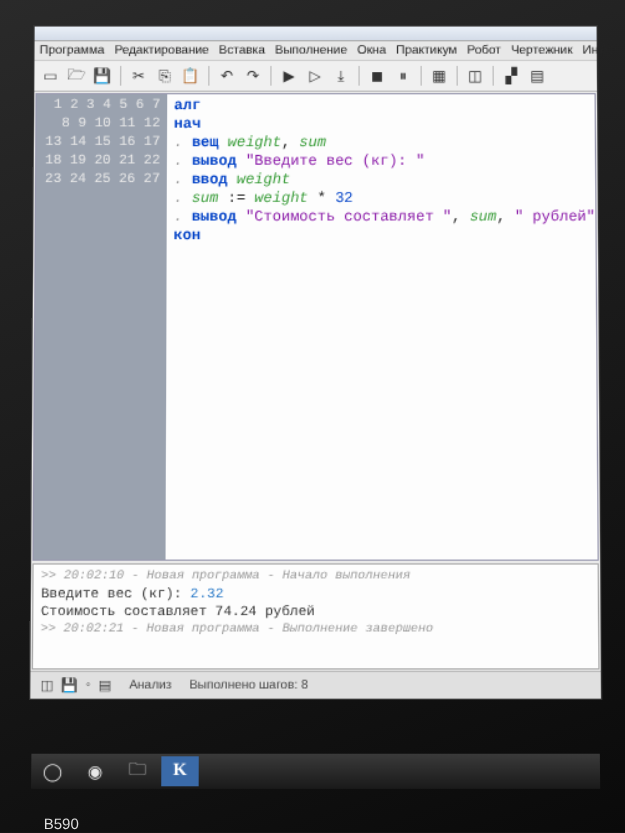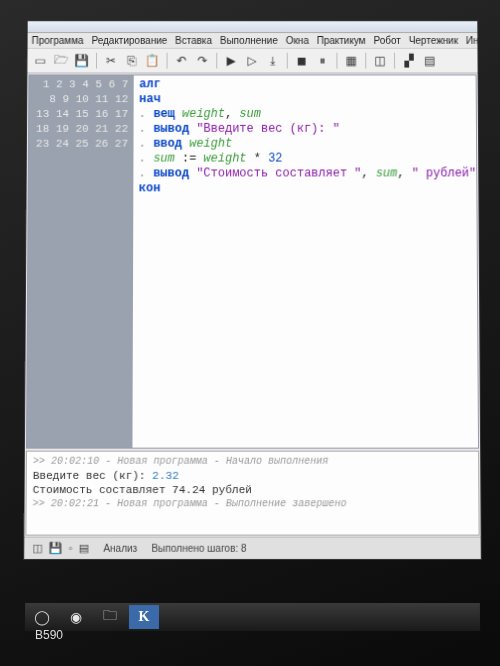--- a/index.html
+++ b/index.html
@@ -139,21 +139,21 @@
   }
   .task-btn {
     width: 30px; height: 24px;
     display: flex; align-items: center; justify-content: center;
     font-size: 14px; color: #ddd;
   }
   .task-btn.chrome { color: #e8e8e8; }
   .task-btn.k { background: #3a6aa8; color: #fff; font-weight: bold; font-family: serif; }
   .laptop-brand {
     position: absolute;
-    bottom: 24px; left: 35px;
+    bottom: 0; left: 35px;
     color: #ddd;
     font-size: 12px;
     font-family: Arial;
   }
 </style>
 </head>
 <body>
 
 <div class="monitor-frame">
   <div class="screen">

